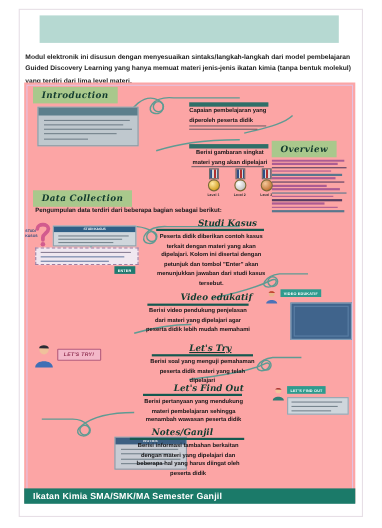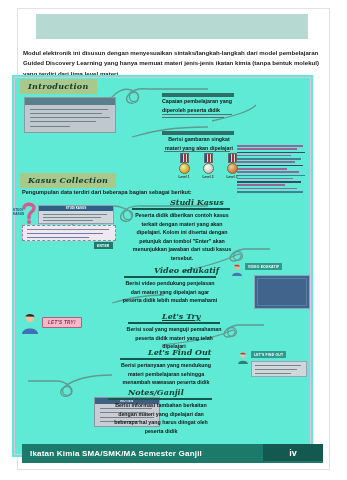--- a/index.html
+++ b/index.html
@@ -17,22 +17,22 @@
               background:#b6d9d2;}
   .hdr-bar{position:absolute;left:41px;top:18px;width:272px;height:25px;
            background:#14594f;display:flex;align-items:center;justify-content:center;}
   .hdr-bar .t{color:#ffffff;font-size:14.5px;font-weight:bold;letter-spacing:.9px;}
 
   
   .intro{position:absolute;left:23px;top:48px;width:300px;
          font-size:6.1px;line-height:1.72;color:#1b1b1b;font-weight:bold;}
 
   
-  .panel{position:absolute;left:12px;top:75px;width:301px;height:382px;
-         background:#5eead4;}
+  .panel{position:absolute;left:22px;top:75px;width:301px;height:382px;
+         background:#fca5a5;}
   .panel-inner-line{position:absolute;left:2px;top:2px;right:2px;bottom:2px;
                     border:1px solid #e3c2e1;}
 
   
   .seclabel{position:absolute;background:#a9c88c;color:#123b2f;
             font-family:"DejaVu Serif", serif;font-style:italic;font-weight:bold;
             font-size:8px;padding:2px 8px 2.5px 8px;letter-spacing:.3px;
             white-space:nowrap;}
   .seclabel.s-intro{left:8px;top:4px;}
   .seclabel.s-data{left:8px;top:98px;}
@@ -99,21 +99,21 @@
           padding:2px 5px;letter-spacing:.3px;border-radius:1px;}
 
   
   .notescard{position:absolute;left:82px;top:322px;width:64px;height:28px;
              background:#c8ccd4;border:1px solid #8f96a2;}
   .notescard .cap{position:absolute;left:0;top:0;right:0;height:6px;background:#3c5f82;
                   color:#fff;font-size:3.3px;font-weight:bold;text-align:center;
                   line-height:6px;letter-spacing:.4px;}
 
   
-  .footer{position:absolute;left:22px;top:444px;width:301px;height:19px;
+  .footer{position:absolute;left:22px;top:444px;width:301px;height:14px;
           background:#1b7a69;display:flex;align-items:center;}
   .footer .ftxt{color:#ffffff;font-size:8px;font-weight:bold;margin-left:8px;
                 letter-spacing:.2px;}
   .footer .pgbox{position:absolute;right:0;top:0;width:60px;height:17px;
                  background:#14594f;display:flex;align-items:center;justify-content:center;}
   .footer .pg{color:#ffffff;font-size:9px;font-weight:bold;}
 </style>
 </head>
 <body>
 
@@ -167,20 +167,21 @@
 
     <div class="teal-strip" style="left:150px;top:18px;width:72px;"></div>
     <div class="blurb left" style="left:150px;top:22px;width:74px;">Capaian pembelajaran yang diperoleh peserta didik</div>
     <div class="mockline" style="left:150px;top:39px;width:70px;background:#4b4b55;"></div>
     <div class="mockline" style="left:150px;top:42px;width:62px;background:#4b4b55;"></div>
 
     <div class="teal-strip" style="left:150px;top:56px;width:72px;"></div>
     <div class="blurb" style="left:150px;top:60px;width:74px;">Berisi gambaran singkat materi yang akan dipelajari</div>
     <div class="mockline" style="left:152px;top:76px;width:66px;background:#4b4b55;"></div>
 
+    <div class="seclabel s-over">Overview</div>
     <div class="ovtext">
       <div class="ovline" style="width:66px;"></div>
       <div class="ovline" style="width:60px;"></div>
       <div class="ovline dark" style="width:68px;"></div>
       <div class="ovline" style="width:54px;"></div>
       <div class="ovline alt" style="width:64px;"></div>
       <div class="ovline" style="width:58px;"></div>
       <div class="ovline dark" style="width:66px;"></div>
       <div class="ovline" style="width:50px;"></div>
       <div class="ovline" style="width:62px;"></div>
@@ -201,21 +202,21 @@
       <div class="ribbon"></div>
       <div class="disc d-silver"></div>
       <div class="mlbl">Level 2</div>
     </div>
     <div class="medal" style="left:214px;top:78px;">
       <div class="ribbon"></div>
       <div class="disc d-bronze"></div>
       <div class="mlbl">Level 3</div>
     </div>
 
-    <div class="seclabel s-data">Kasus Collection</div>
+    <div class="seclabel s-data">Data Collection</div>
     <div class="secsub d1">Pengumpulan data terdiri dari beberapa bagian sebagai berikut:</div>
 
     <svg style="position:absolute;left:6px;top:126px;width:22px;height:26px;" viewBox="0 0 22 26">
       <path d="M6 7 C6 2, 16 2, 16 7 C16 11, 11 11, 11 15 L11 17" stroke="#d25c8e" stroke-width="3.4" fill="none" stroke-linecap="round"></path>
       <circle cx="11" cy="21" r="2.1" fill="#d25c8e"></circle>
     </svg>
     <div style="position:absolute;left:1px;top:133px;font-size:3.2px;color:#2b4a7a;font-weight:bold;line-height:1.3;">STUDI<br>KASUS</div>
 
     <div class="graycard" style="left:26px;top:130px;width:74px;height:17px;background:#cfd6dc;border-color:#8fa0ac;">
       <div style="position:absolute;left:0;top:0;right:0;height:5px;background:#2f5f86;color:#fff;font-size:3px;text-align:center;line-height:5px;font-weight:bold;">STUDI KASUS</div>
@@ -285,18 +286,15 @@
     </div>
 
     <div class="scripthead" style="left:116px;top:312px;">Notes/Ganjil</div>
     <div class="underline" style="left:96px;top:323px;width:104px;"></div>
     <div class="blurb" style="left:94px;top:326px;width:110px;">Berisi informasi tambahan berkaitan dengan materi yang dipelajari dan beberapa hal yang harus diingat oleh peserta didik</div>
 
   </div>
 
   <div class="footer">
     <span class="ftxt">Ikatan Kimia SMA/SMK/MA Semester Ganjil</span>
-    <div class="pgbox">
-      <span class="pg">iv</span>
-    </div>
   </div>
 
 </div>
 
 </body></html>

